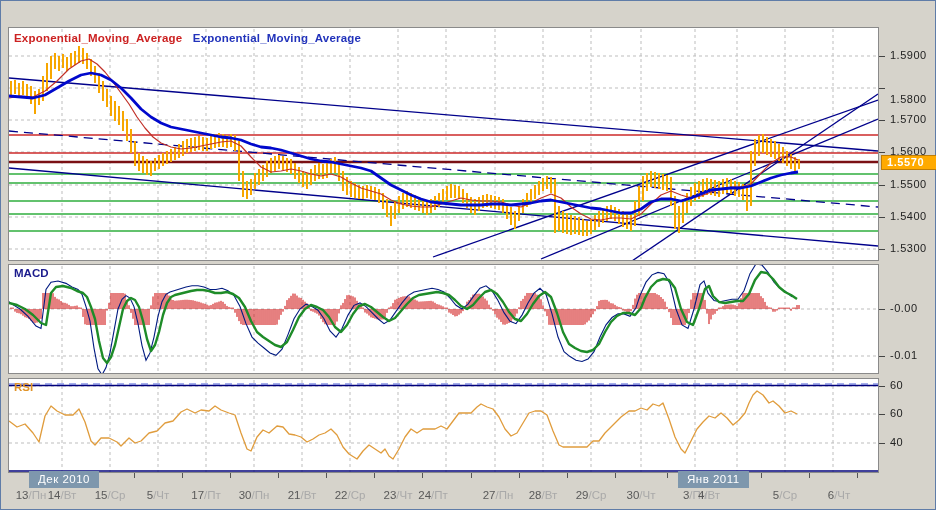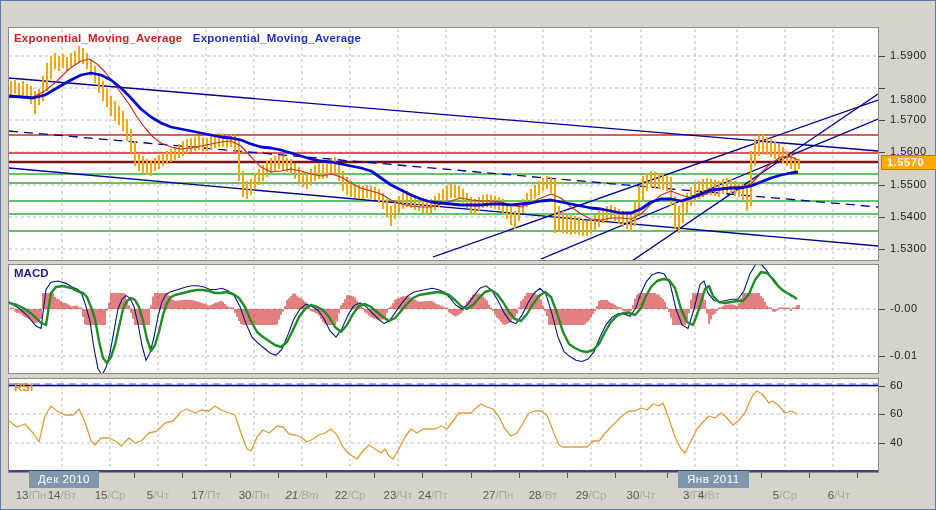--- a/index.html
+++ b/index.html
@@ -783,21 +783,21 @@
       <div class="tickb" style="left: 715px;"></div>
       <div class="tickb" style="left: 760px;"></div>
       <div class="tickb" style="left: 808px;"></div>
       <div class="tickb" style="left: 856px;"></div>
       <div class="day" style="left: 30px;"><b>13</b>/Пн</div>
       <div class="day" style="left: 61px;"><b>14</b>/Вт</div>
       <div class="day" style="left: 109px;"><b>15</b>/Ср</div>
       <div class="day" style="left: 157px;"><b>5</b>/Чт</div>
       <div class="day" style="left: 205px;"><b>17</b>/Пт</div>
       <div class="day" style="left: 253px;"><b>30</b>/Пн</div>
-      <div class="day" style="left: 301px; font-style: italic;"><b>21</b>/Вт</div>
+      <div class="day" style="left: 301px;"><b>21</b>/Вт</div>
       <div class="day" style="left: 349px;"><b>22</b>/Ср</div>
       <div class="day" style="left: 397px;"><b>23</b>/Чт</div>
       <div class="day" style="left: 432px;"><b>24</b>/Пт</div>
       <div class="day" style="left: 497px;"><b>27</b>/Пн</div>
       <div class="day" style="left: 542px;"><b>28</b>/Вт</div>
       <div class="day" style="left: 590px;"><b>29</b>/Ср</div>
       <div class="day" style="left: 640px;"><b>30</b>/Чт</div>
       <div class="day" style="left: 694px;"><b>3</b>/Пн</div>
       <div class="day" style="left: 708px;"><b>4</b>/Вт</div>
       <div class="day" style="left: 784px;"><b>5</b>/Ср</div>

